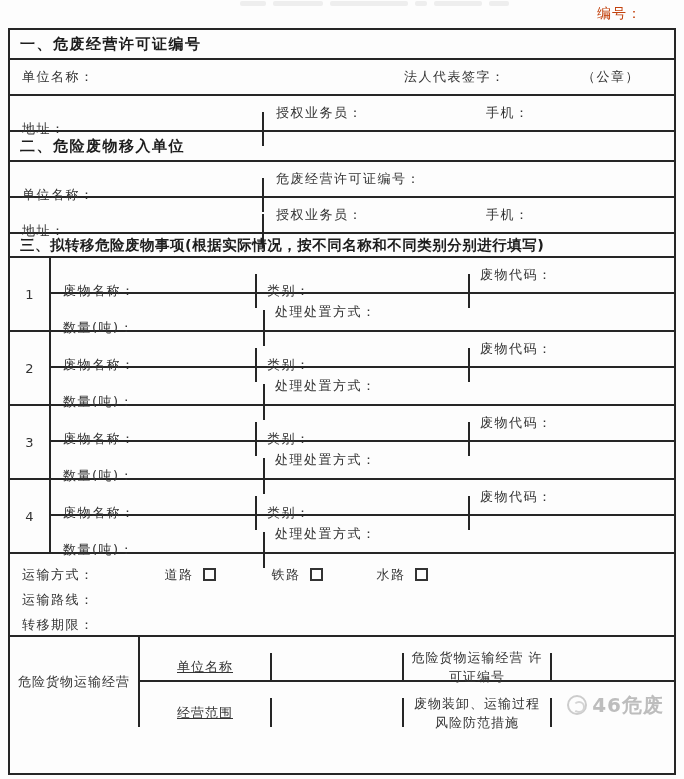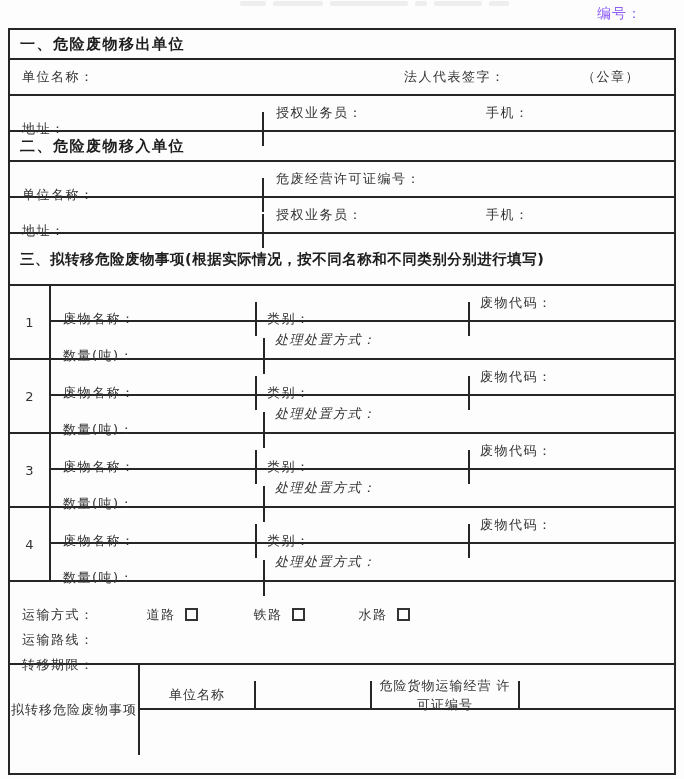--- a/index.html
+++ b/index.html
@@ -15,80 +15,80 @@
   .cropped-title {
     position:absolute; top:1px; left:240px; width:280px; height:7px;
     display:flex; align-items:flex-start; gap:7px;
     overflow:hidden; opacity:.55;
   }
   .cropped-title i {
     display:block; height:5px; background:#e2e2e2; border-radius:2px;
   }
   .docnum {
     position:absolute; top:5px; right:42px;
-    font-size:14px; letter-spacing:1px; color:#8b5cf6;
+    font-size:14px; letter-spacing:1px; color:#c2410c;
   }
   .table {
     position:absolute; left:8px; top:28px; width:668px; height:747px;
     border:2px solid #262626; background:#fdfdfd;
   }
   .band { border-bottom:2px solid #262626; position:relative; }
   .band:last-child { border-bottom:none; }
   .sec-header {
     display:flex; align-items:center; padding-left:10px;
     font-weight:bold; font-size:15px; letter-spacing:1.5px; color:#1d1d1d;
     white-space:nowrap;
   }
-  .h30 { height:30px; } .h36 { height:52px; } .h38 { height:38px; }
+  .h30 { height:30px; } .h36 { height:24px; } .h38 { height:38px; }
   .row { position:relative; height:36px; border-bottom:2px solid #262626; }
   .lbl {
     position:absolute; top:50%; transform:translateY(-50%);
     font-size:13px; letter-spacing:1.5px; color:#333; white-space:nowrap;
   }
   .split { display:flex; height:36px; border-bottom:2px solid #262626; }
   .cell { position:relative; height:100%; }
   .br { border-right:2px solid #262626;margin-top:16px; }
   
   .item { display:flex; height:74px; border-bottom:2px solid #262626; }
   .item .num {
     width:41px; border-right:2px solid #262626;
     display:flex; align-items:center; justify-content:center;
     font-size:13px; color:#333;
   }
   .item .rows { flex:1; display:flex; flex-direction:column; }
   .item .irow { display:flex; height:37px; position:relative; }
   .item .irow.top { border-bottom:2px solid #262626; }
   .item .c-name { width:206px; } .item .c-cat { width:213px; } .item .c-code { flex:1; }
-  .item .c-qty { width:214px; } .item .c-disp { flex:1;font-style:italic; }
+  .item .c-qty { width:214px; } .item .c-disp { flex:1; }
   
-  .info { height:83px; border-bottom:2px solid #262626; padding:20px 0 0 12px; }
+  .info { height:83px; border-bottom:2px solid #262626; padding:8px 0 0 12px; }
   .info .line { height:25px; display:flex; align-items:center;
     font-size:13px; letter-spacing:1.5px; color:#333; }
   .checkbox {
     display:inline-block; width:13px; height:13px;
     border:2px solid #333; margin-left:9px; background:#fdfdfd;
   }
-  .mode { margin-left:52px; display:flex; align-items:center; }
+  .mode { margin-left:70px; display:flex; align-items:center; }
   .mode.m2 { margin-left:56px; } .mode.m3 { margin-left:54px; }
   
   .carrier { display:flex; height:90px; }
   .carrier .merged {
     width:130px; border-right:2px solid #262626;
     display:flex; align-items:center; justify-content:center;
     font-size:13px; letter-spacing:1px; color:#333; text-align:center;
   }
   .carrier .right { flex:1; display:flex; flex-direction:column; }
   .carrier .crow { display:flex; height:45px; }
   .carrier .crow.top { border-bottom:2px solid #262626; }
   .carrier .cc {
     display:flex; align-items:center; justify-content:center;
     font-size:13px; letter-spacing:1px; color:#333; text-align:center;
     line-height:19px; padding:0 6px; position:relative;
   }
-  .w136 { width:116px; } .w138 { width:148px; } .wrest { flex:1; }
+  .w136 { width:132px;text-decoration:underline; } .w138 { width:148px; } .wrest { flex:1; }
   .watermark {
     position:absolute; right:10px; bottom:12px;
     display:flex; align-items:center; gap:5px;
     color:#bdbdbd; font-size:20px; font-weight:bold; letter-spacing:1px;
   }
   .wm-circle {
     width:20px; height:20px; border:2px solid #cccccc; border-radius:50%;
     position:relative;
   }
   .wm-circle:after {
@@ -105,21 +105,21 @@
     <i style="width:78px"></i>
   <i style="width:12px"></i>
     <i style="width:48px"></i>
     <i style="width:20px"></i>
 </div>
 
 <div class="docnum">编号：</div>
 
 <div class="table">
 
-  <div class="band sec-header h30">一、危险废物移出单位</div>
+  <div class="band sec-header h30">一、危废经营许可证编号</div>
 
   <div class="row">
     <span class="lbl" style="left:12px">单位名称：</span>
     <span class="lbl" style="left:394px">法人代表签字：</span>
     <span class="lbl" style="left:572px">（公章）</span>
   </div>
 
   <div class="split">
     <div class="cell br" style="width:254px">
       <span class="lbl" style="left:12px">地址：</span>
@@ -268,24 +268,35 @@
       <span class="mode m3">
         <span>水路</span>
         <span class="checkbox"></span>
       </span>
     </div>
     <div class="line">运输路线：</div>
     <div class="line">转移期限：</div>
   </div>
 
   <div class="carrier">
-    <div class="merged">拟转移危险废物事项</div>
+    <div class="merged">危险货物运输经营</div>
     <div class="right">
       <div class="crow top">
         <div class="cc br w136">单位名称</div>
         <div class="cc br w136"></div>
         <div class="cc br w138">危险货物运输经营 许可证编号</div>
         <div class="cc wrest"></div>
       </div>
+      <div class="crow">
+        <div class="cc br w136">经营范围</div>
+        <div class="cc br w136"></div>
+        <div class="cc br w138">废物装卸、运输过程 风险防范措施</div>
+        <div class="cc wrest">
+          <span class="watermark">
+            <span class="wm-circle"></span>
+            <span>46危废</span>
+          </span>
+        </div>
+      </div>
     </div>
   </div>
 
 </div>
 
 </body></html>

